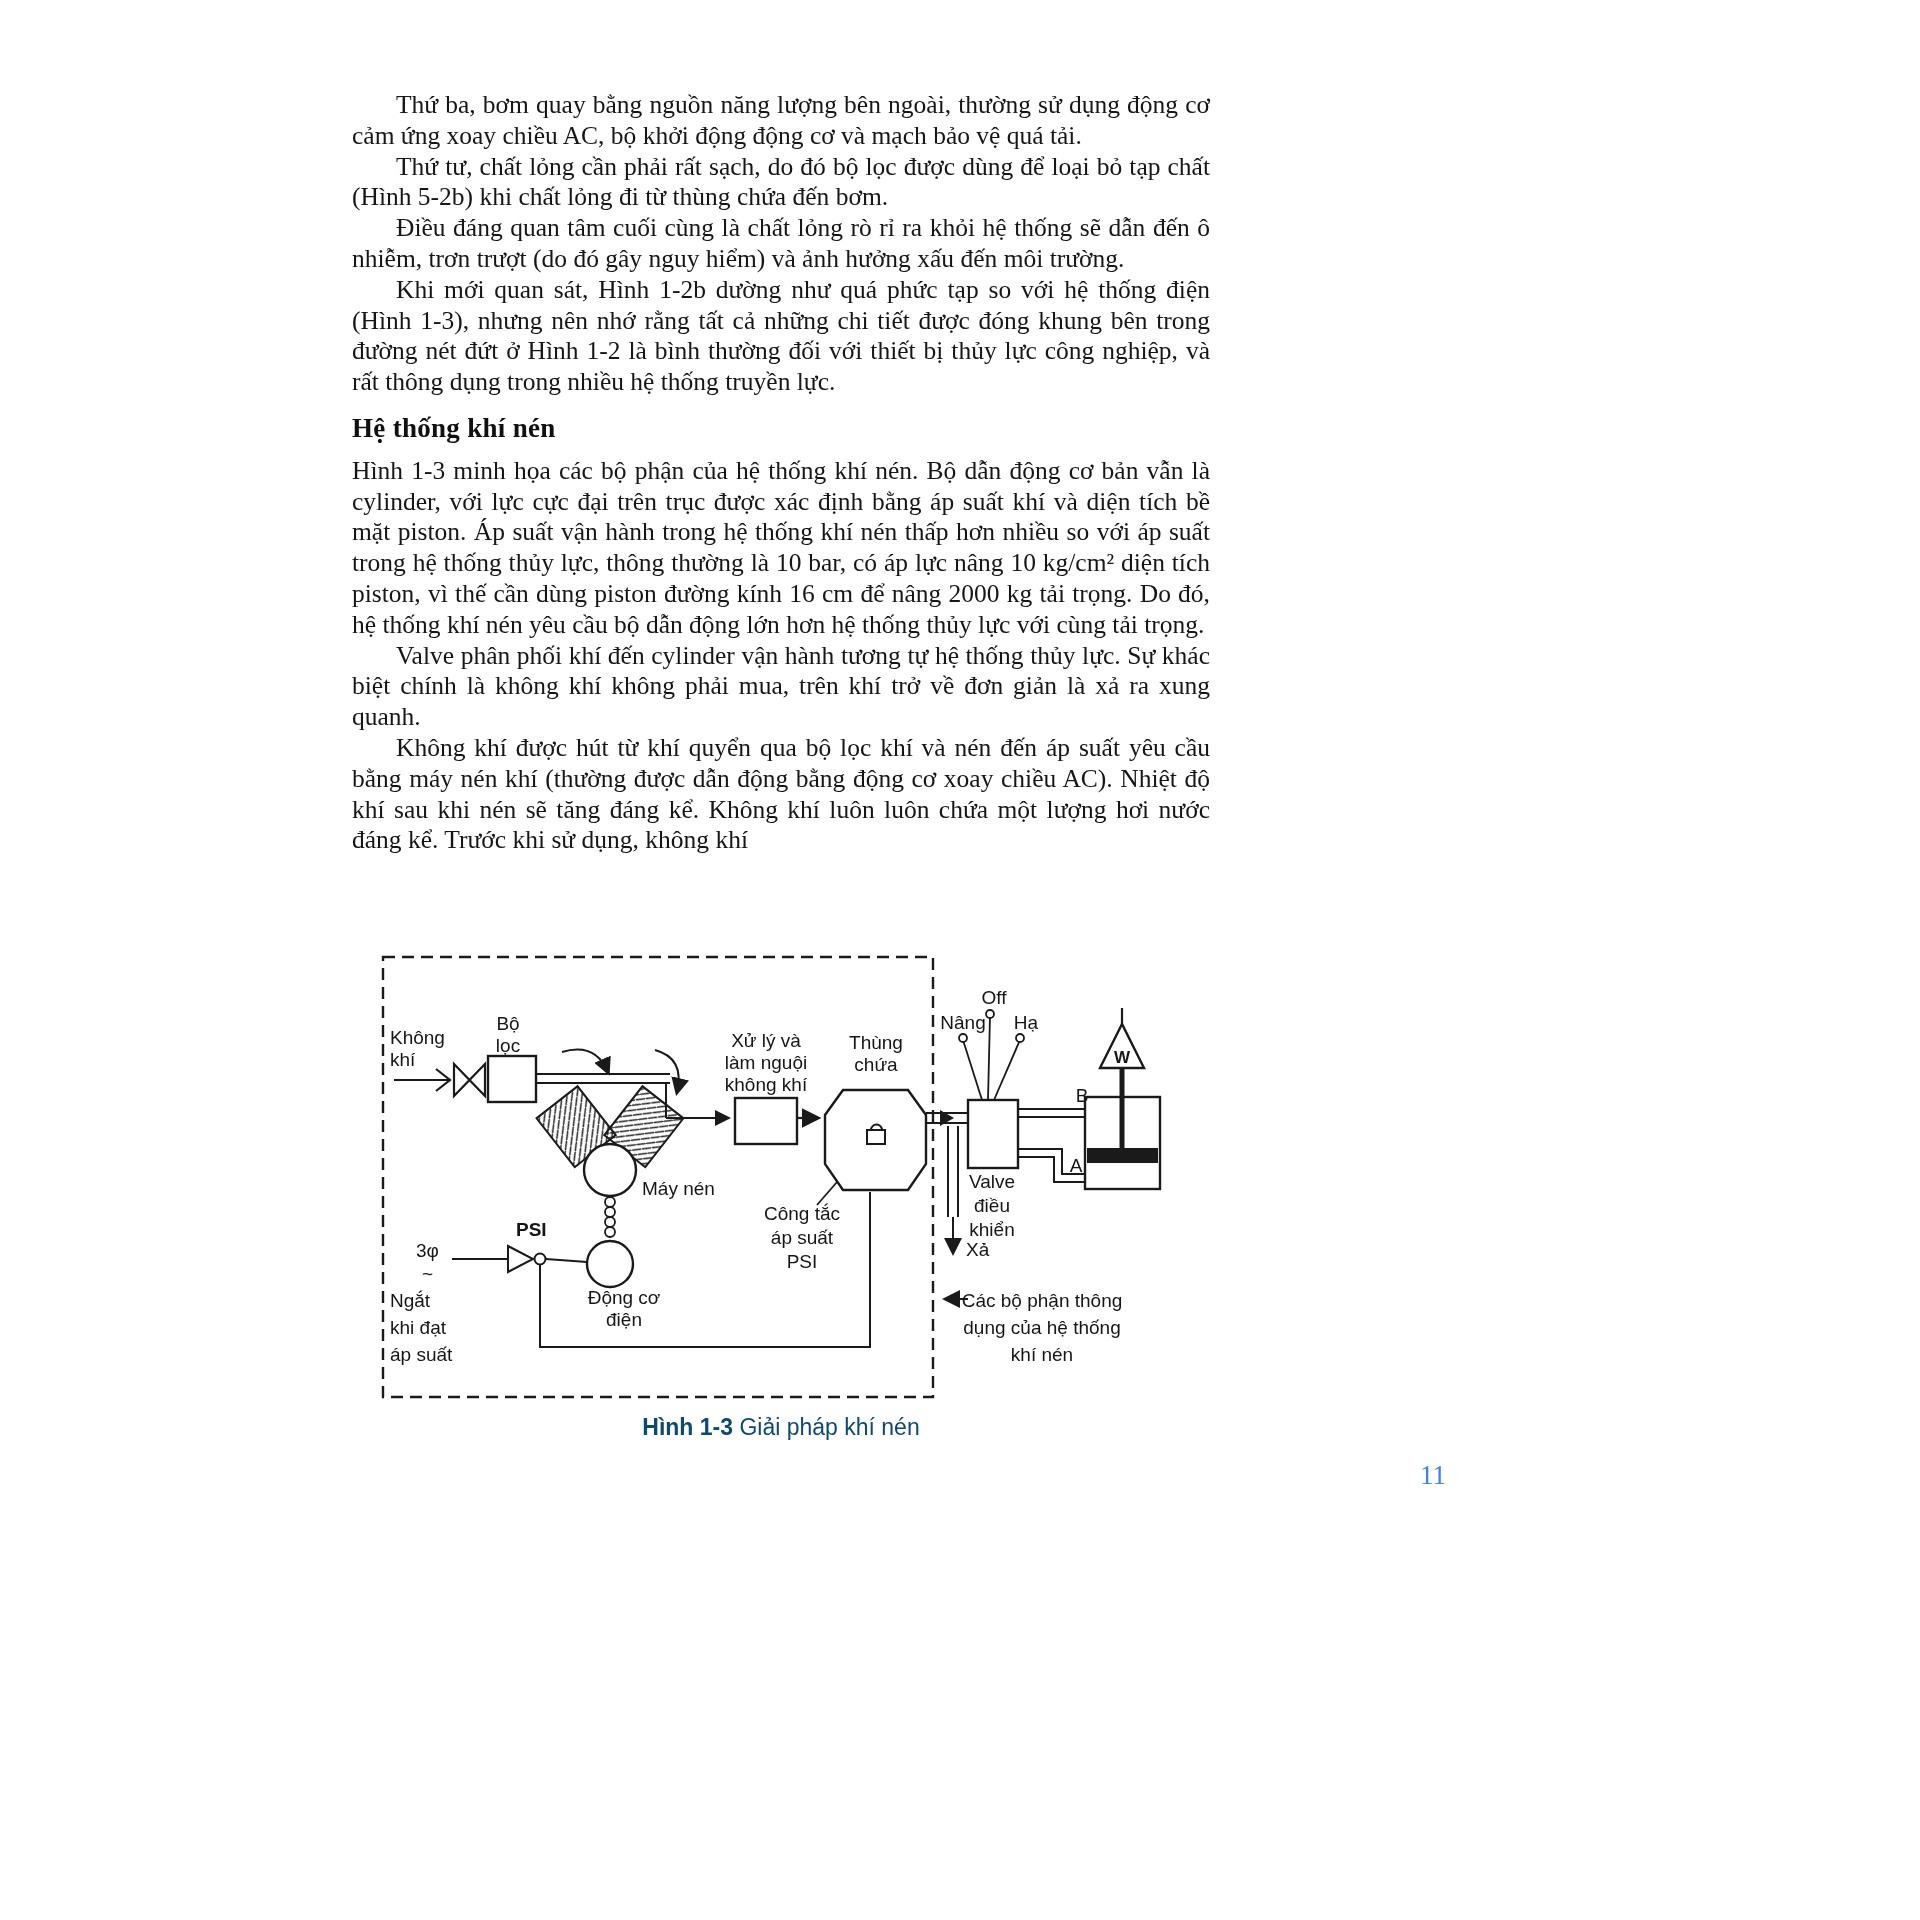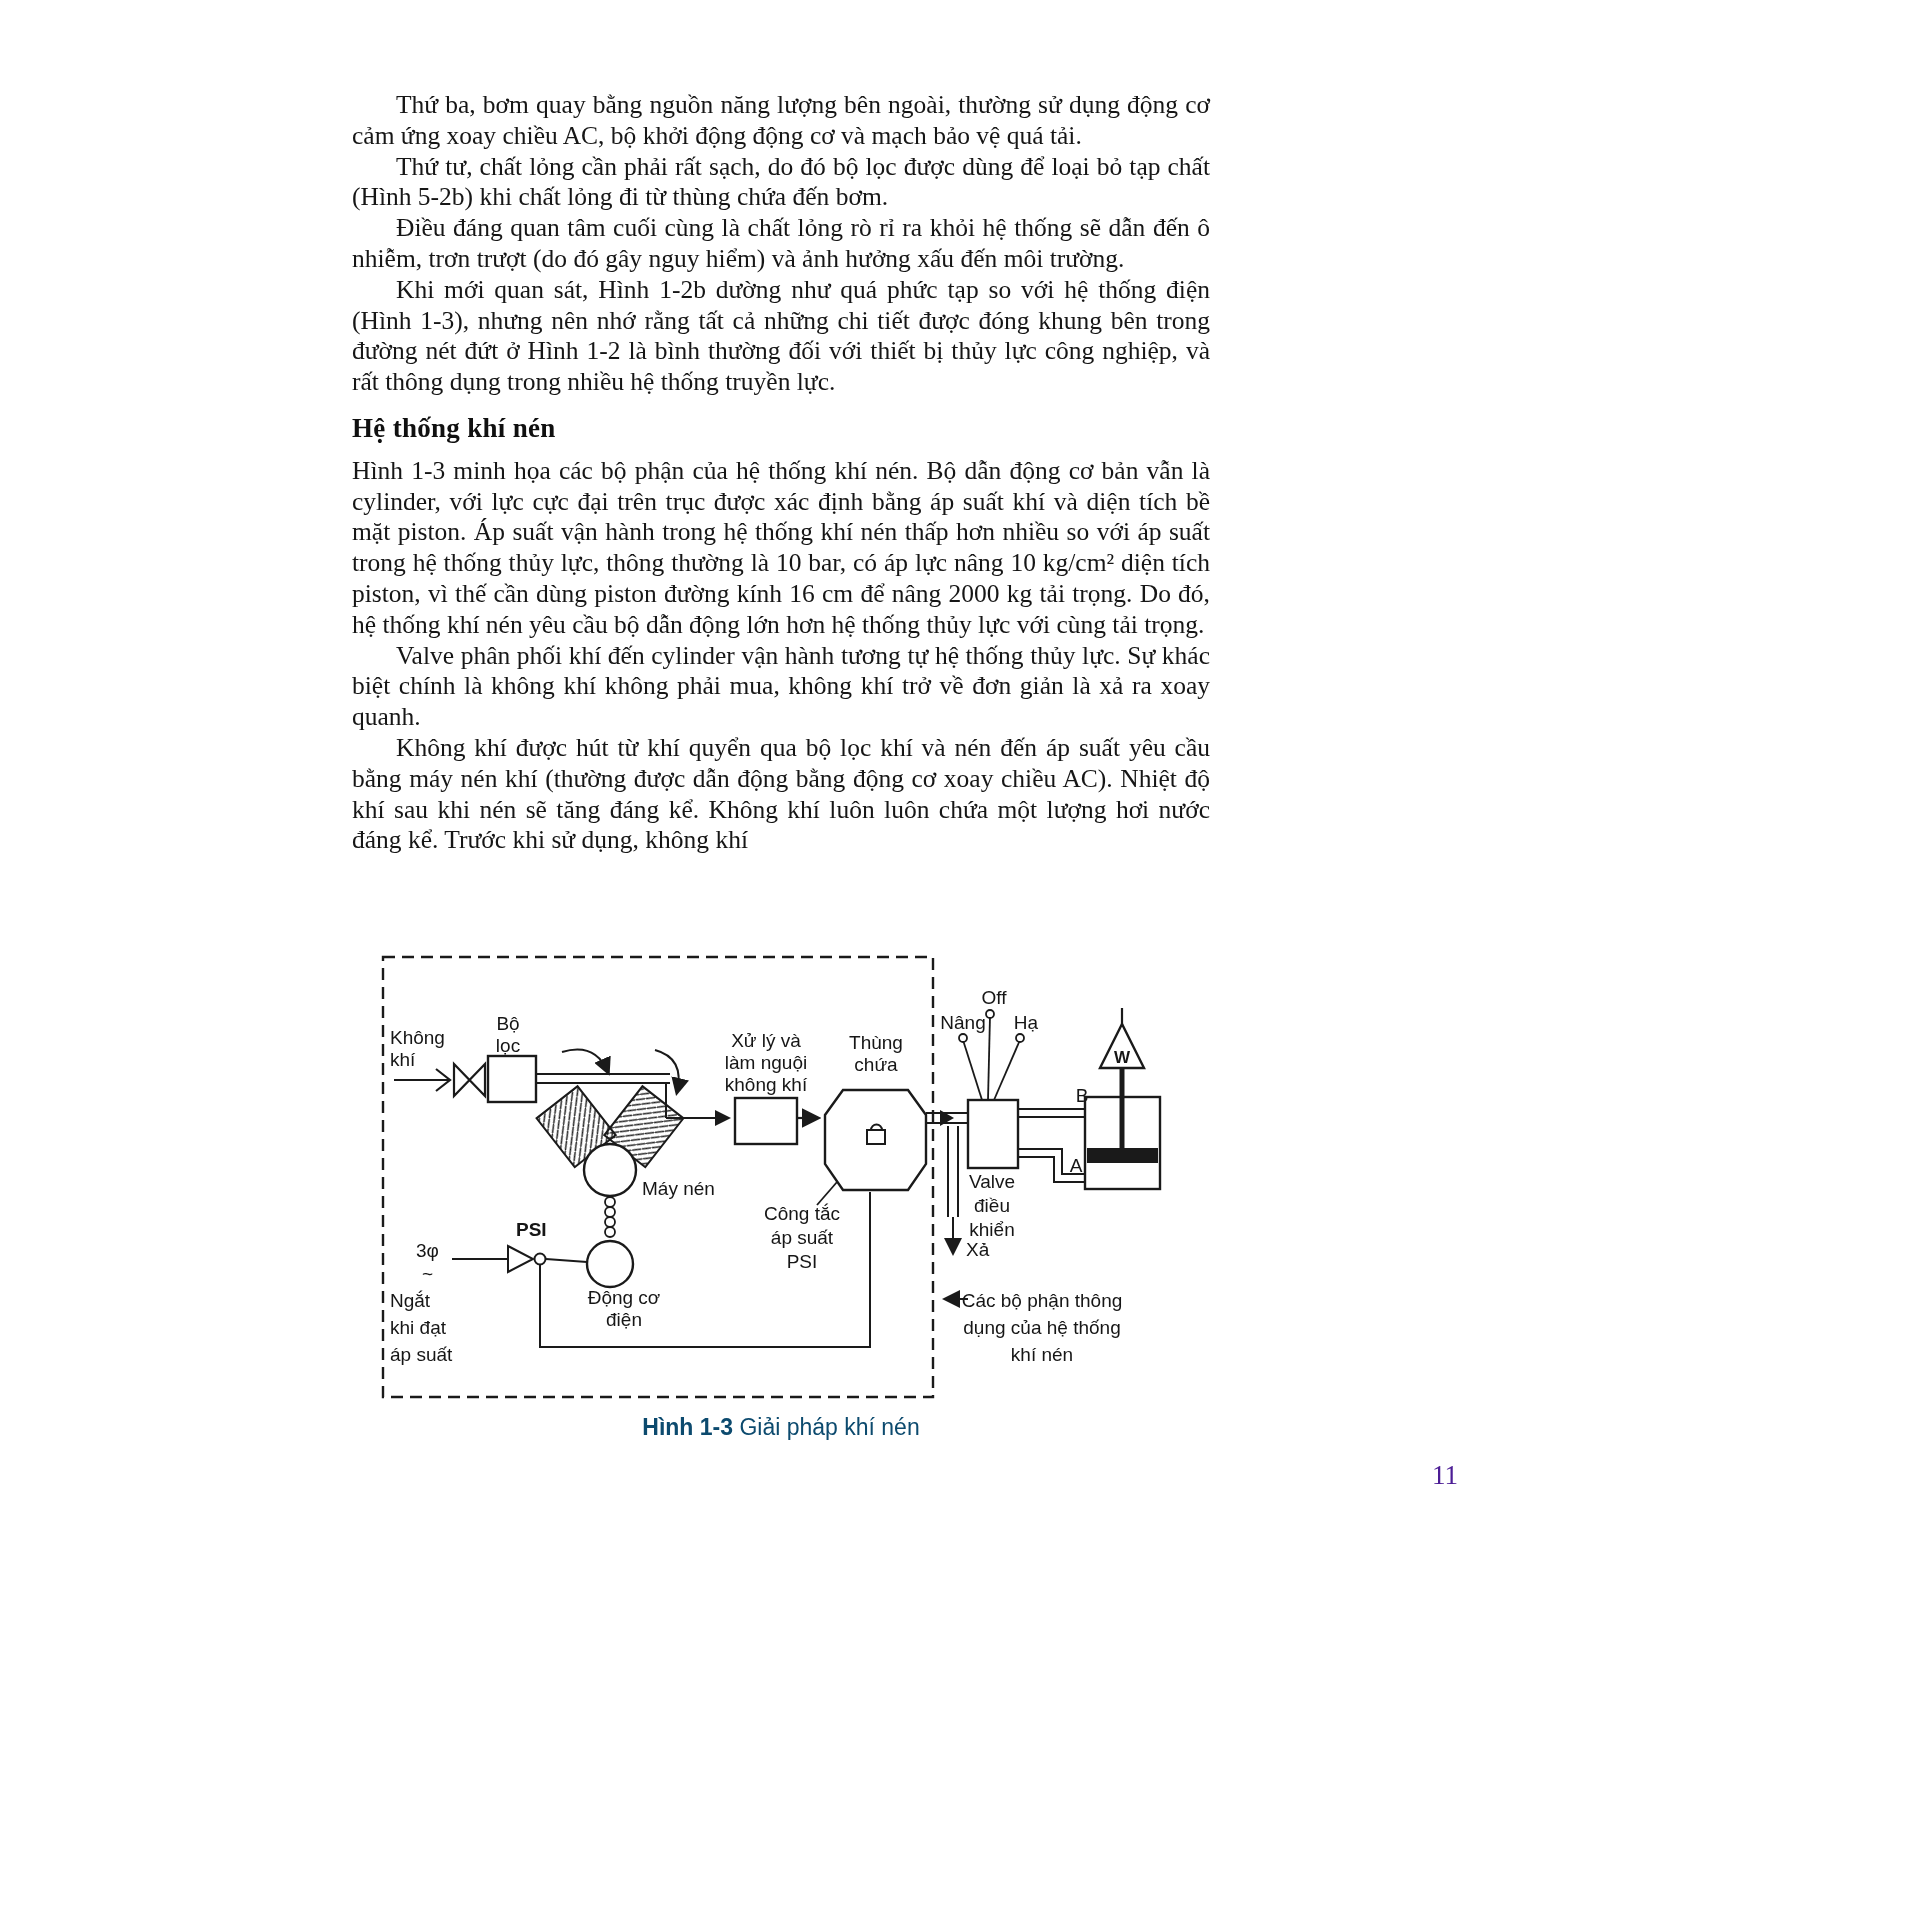--- a/index.html
+++ b/index.html
@@ -20,35 +20,35 @@
   }
   .diagram { position:absolute; left:370px; top:952px; }
   .diagram text { font-family:"Liberation Sans", sans-serif; font-size:19px; fill:#161616; }
   .diagram text.sm { font-size:17px; }
   .diagram text.bold { font-weight:700; }
   .caption {
     position:absolute; left:352px; top:1414px; width:858px; text-align:center;
     font-family:"Liberation Sans", sans-serif; font-size:23px; color:#0c4a6e;
   }
   .caption b { font-weight:700; }
-  .page-number { position:absolute; left:1420px; top:1460px; font-size:27px; color:#4c1d95;margin-left:12px; }
+  .page-number { position:absolute; left:1420px; top:1460px; font-size:27px; color:#3b82f6; }
 </style>
 </head>
 <body>
 
 <div class="page">
 
   <div class="text-block">
     <p class="indent">Thứ ba, bơm quay bằng nguồn năng lượng bên ngoài, thường sử dụng động cơ cảm ứng xoay chiều AC, bộ khởi động động cơ và mạch bảo vệ quá tải.</p>
     <p class="indent">Thứ tư, chất lỏng cần phải rất sạch, do đó bộ lọc được dùng để loại bỏ tạp chất (Hình 5-2b) khi chất lỏng đi từ thùng chứa đến bơm.</p>
     <p class="indent">Điều đáng quan tâm cuối cùng là chất lỏng rò rỉ ra khỏi hệ thống sẽ dẫn đến ô  nhiễm, trơn trượt (do đó gây nguy hiểm) và ảnh hưởng xấu đến môi trường.</p>
     <p class="indent">Khi mới quan sát, Hình 1-2b dường như quá phức tạp so với hệ thống điện (Hình 1-3), nhưng nên nhớ rằng tất cả những chi tiết được đóng khung bên trong đường nét đứt ở Hình 1-2 là bình thường đối với thiết bị thủy lực công nghiệp, và rất thông dụng trong nhiều hệ thống truyền lực.</p>
     <h2 class="heading">Hệ thống khí nén</h2>
     <p>Hình 1-3 minh họa các bộ phận của hệ thống khí nén. Bộ dẫn động cơ bản vẫn là cylinder, với lực cực đại trên trục được xác định bằng áp suất khí và diện tích bề mặt piston. Áp suất vận hành trong hệ thống khí nén thấp hơn nhiều so với áp suất trong hệ thống thủy lực, thông thường là 10 bar, có áp lực nâng 10 kg/cm² diện tích piston, vì thế cần dùng piston đường kính 16 cm để nâng 2000 kg tải trọng. Do đó, hệ thống khí nén yêu cầu bộ dẫn động lớn hơn hệ thống thủy lực với cùng tải trọng.</p>
-    <p class="indent">Valve phân phối khí đến cylinder vận hành tương tự hệ thống thủy lực. Sự khác biệt chính là không khí không phải mua, không khí trở về đơn giản là xả ra xoay quanh.</p>
+    <p class="indent">Valve phân phối khí đến cylinder vận hành tương tự hệ thống thủy lực. Sự khác biệt chính là không khí không phải mua, trên khí trở về đơn giản là xả ra xung quanh.</p>
     <p class="indent">Không khí được hút từ khí quyển qua bộ lọc khí và nén đến áp suất yêu cầu bằng máy nén khí (thường được dẫn động bằng động cơ xoay chiều AC). Nhiệt độ khí sau khi nén sẽ tăng đáng kể. Không khí luôn luôn chứa một lượng hơi nước đáng kể. Trước khi sử dụng, không khí</p>
   </div>
 
   <svg class="diagram" width="820" height="470" viewBox="0 0 820 470" xmlns="http://www.w3.org/2000/svg">
     <defs>
       <pattern id="hatch" patternUnits="userSpaceOnUse" width="7" height="7">
         <path d="M0 7 L7 0" stroke="#1a1a1a" stroke-width="1.4"></path>
       </pattern>
       <marker id="arr" markerWidth="9" markerHeight="9" refX="7" refY="4.5" orient="auto">
         <path d="M0 0 L9 4.5 L0 9 Z" fill="#1a1a1a"></path>

